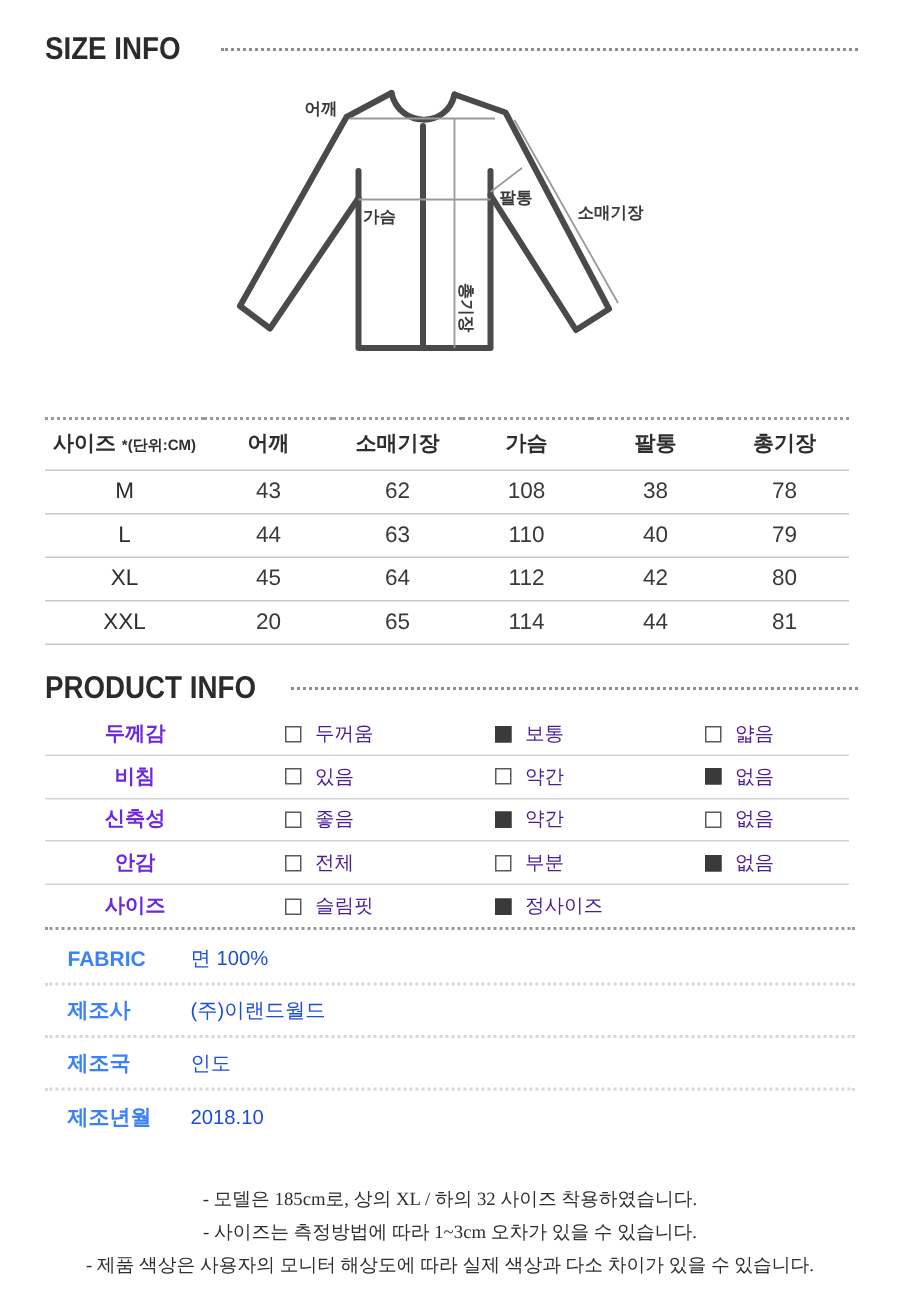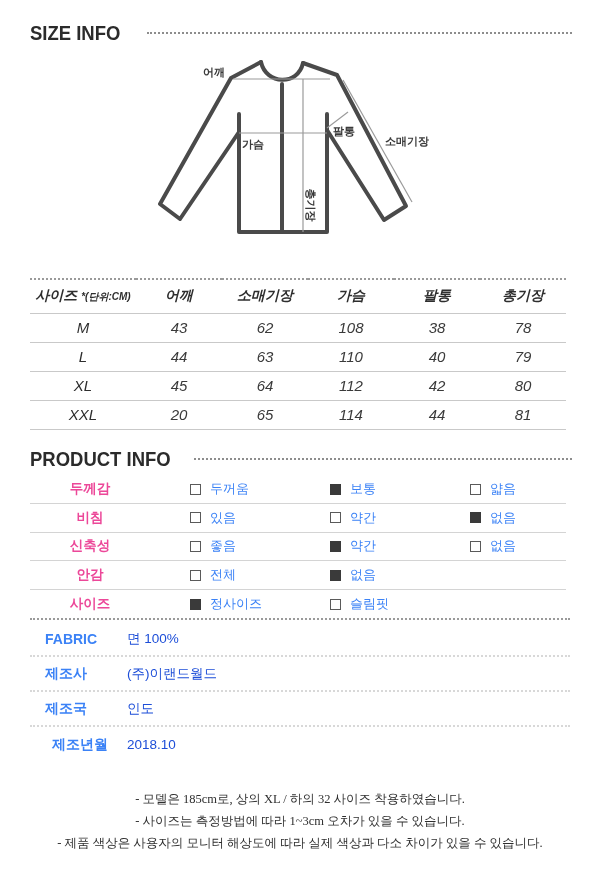--- a/index.html
+++ b/index.html
@@ -21,49 +21,49 @@
   
   .diagram { display:block; margin:6px 0 0 0; }
   .diagram text { font-size:11px; font-weight:700; fill:#3a3a3a; }
 
   
   table.size-table {
     width:536px; margin:14px 0 0 30px; border-collapse:collapse; table-layout:fixed;
     border-top:2px dotted #9a9a9a;
   }
   table.size-table th, table.size-table td {
-    text-align:center; vertical-align:middle; border-bottom:1px solid #c9c9c9;font-style:italic;
+    text-align:center; vertical-align:middle; border-bottom:1px solid #c9c9c9;
   }
   table.size-table thead th { height:34px; font-size:14px; font-weight:700; color:#2e2e2e; }
   table.size-table thead th .unit { font-size:10px; font-weight:700; color:#2e2e2e; }
   table.size-table td { height:29px; font-size:15px; font-weight:400; color:#3a3a3a; }
   table.size-table td.size-col { font-size:15px; color:#2e2e2e; }
   col.c-size { width:106px; } col.c-n { width:86px; }
 
   
   .attrs { margin:4px 0 0 30px; width:536px; }
   .attr-row {
     display:grid; grid-template-columns:120px 140px 140px 136px;
     align-items:center; height:28.6px; border-bottom:1px solid #d4d4d4;
   }
   .attr-row:last-child { border-bottom:none; }
-  .attr-label { text-align:center; font-size:13.5px; font-weight:700; color:#ec4899; }
+  .attr-label { text-align:center; font-size:13.5px; font-weight:700; color:#6d28d9; }
   .attr-opt { display:flex; align-items:center; padding-left:40px; gap:9px; }
   .cb {
     width:11px; height:11px; border:1.5px solid #5a5a5a; background:#fff; flex:0 0 auto;
   }
   .cb.filled { background:#3a3a3a; border-color:#3a3a3a; }
-  .opt-label { font-size:13px; color:#3b82f6; }
+  .opt-label { font-size:13px; color:#4c1d95; }
 
   
   .fabric { margin:0 0 0 30px; width:540px; border-top:2px dotted #9a9a9a; padding-top:2px; }
   .fabric-row {
     display:flex; align-items:center; height:35px; border-bottom:2px dotted #d8d8d8;
   }
-  .fabric-row:last-child { border-bottom:none;text-align:center; }
+  .fabric-row:last-child { border-bottom:none; }
   .fabric-label { width:70px; margin-left:15px; font-size:14px; font-weight:700; color:#3b82f6; }
   .fabric-value { margin-left:12px; font-size:13.5px; color:#1d4ed8; }
 
   
   .notes { margin-top:26px; text-align:center;font-family:Liberation Serif, serif; }
   .notes .note-line { font-size:12.5px; color:#2e2e2e; line-height:22px; }
 </style>
 </head>
 <body>
 
@@ -212,34 +212,38 @@
       </div>
     </div>
 
     <div class="attr-row">
       <div class="attr-label">안감</div>
       <div class="attr-opt">
         <span class="cb"></span>
         <span class="opt-label">전체</span>
       </div>
       <div class="attr-opt">
+        <span class="cb"></span>
+        <span class="opt-label">부분</span>
+      </div>
+      <div class="attr-opt">
         <span class="cb filled"></span>
         <span class="opt-label">없음</span>
       </div>
     </div>
 
     <div class="attr-row">
       <div class="attr-label">사이즈</div>
       <div class="attr-opt">
+        <span class="cb"></span>
+        <span class="opt-label">슬림핏</span>
+      </div>
+      <div class="attr-opt">
         <span class="cb filled"></span>
         <span class="opt-label">정사이즈</span>
-      </div>
-      <div class="attr-opt">
-        <span class="cb"></span>
-        <span class="opt-label">슬림핏</span>
       </div>
     </div>
   </div>
 
   <div class="fabric">
     <div class="fabric-row">
       <span class="fabric-label">FABRIC</span>
       <span class="fabric-value">면 100%</span>
     </div>
     <div class="fabric-row">

